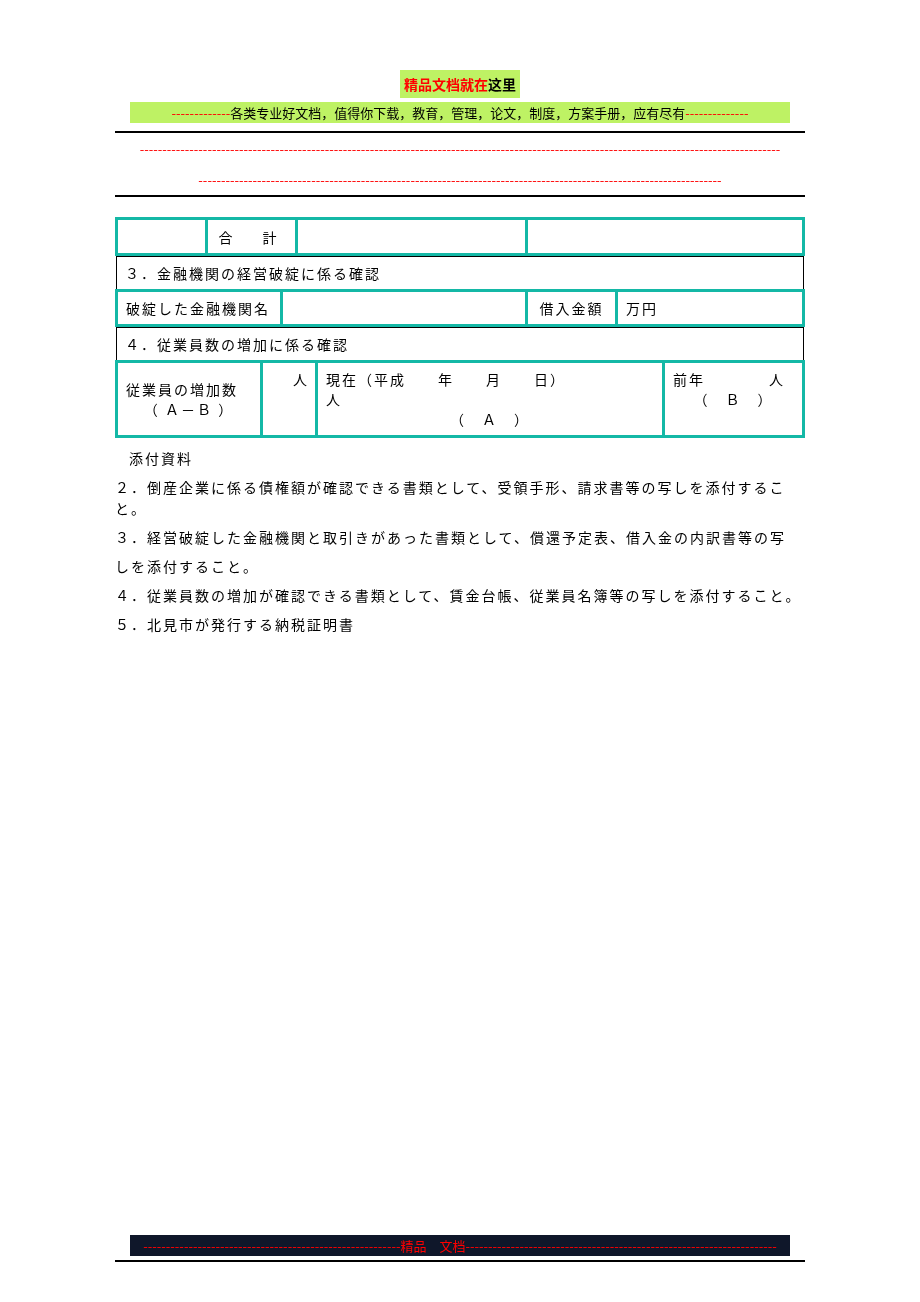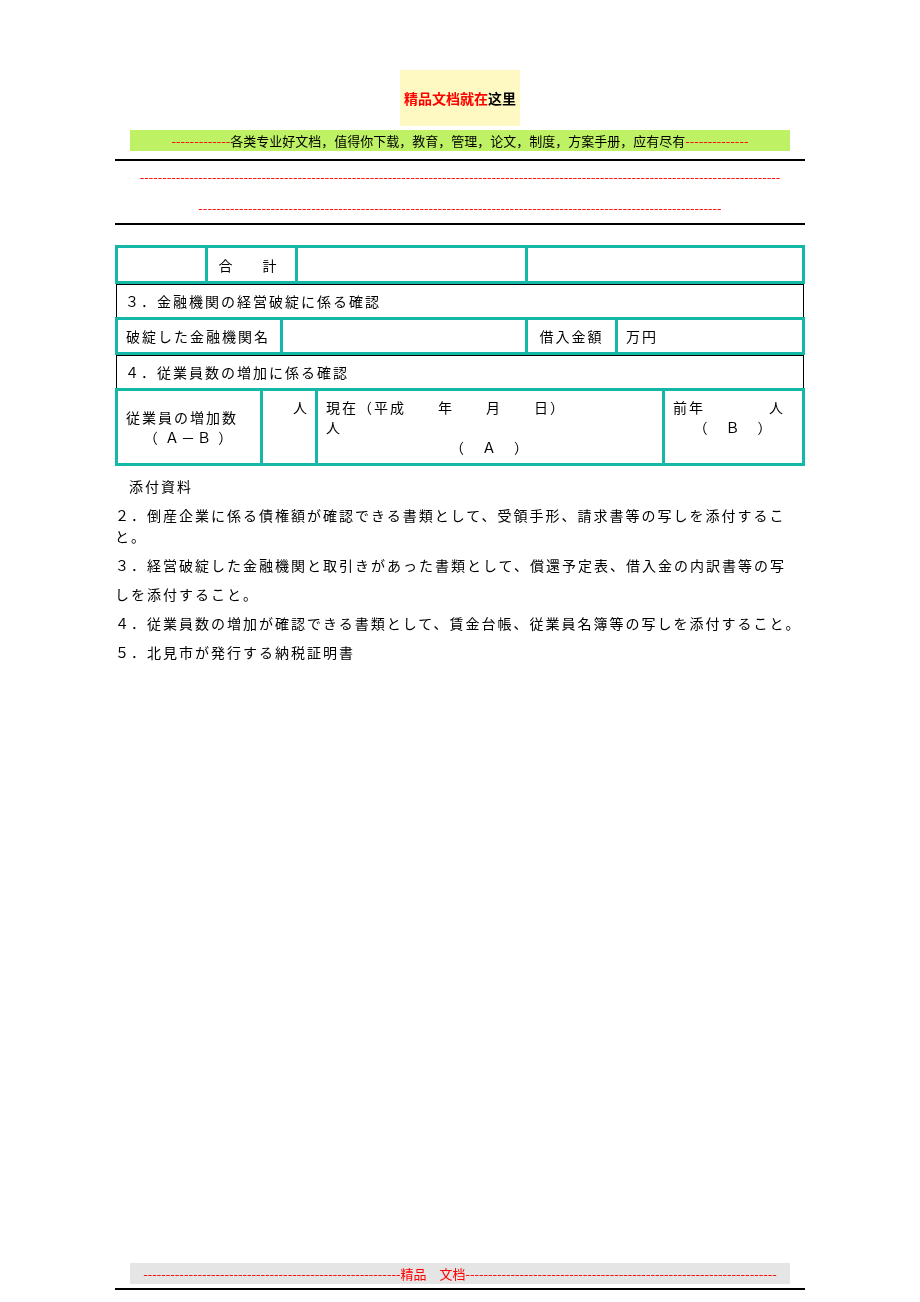--- a/index.html
+++ b/index.html
@@ -12,23 +12,23 @@
     width: 920px;
   }
   .page {
     padding: 70px 0 40px 0;
   }
   .header {
     text-align: center;
     margin-bottom: 8px;
   }
   .hl-yellow {
-    background: #fef9c3;
+    background: #bef264;
     display: inline-block;
-    padding: 18px 4px;
+    padding: 4px 4px;
     font-weight: bold;
   }
   .hl-yellow-line {
     background: #bef264;
     display: block;
     margin: 4px 130px;
     font-size: 13px;
     padding: 1px 0;
     text-align: center;
   }
@@ -100,21 +100,21 @@
   .notes p {
     margin: 8px 0;
     line-height: 1.5;
   }
   .indent { margin-left: 1.6em; }
 
   .footer {
     margin-top: 600px;
   }
   .footer-line {
-    background: #e5e5e5;
+    background: #0f172a;
     margin: 0 130px;
     font-size: 13px;
     text-align: center;
     padding: 1px 0;
     white-space: nowrap;
     overflow: hidden;
   }
 </style>
 </head>
 <body>

